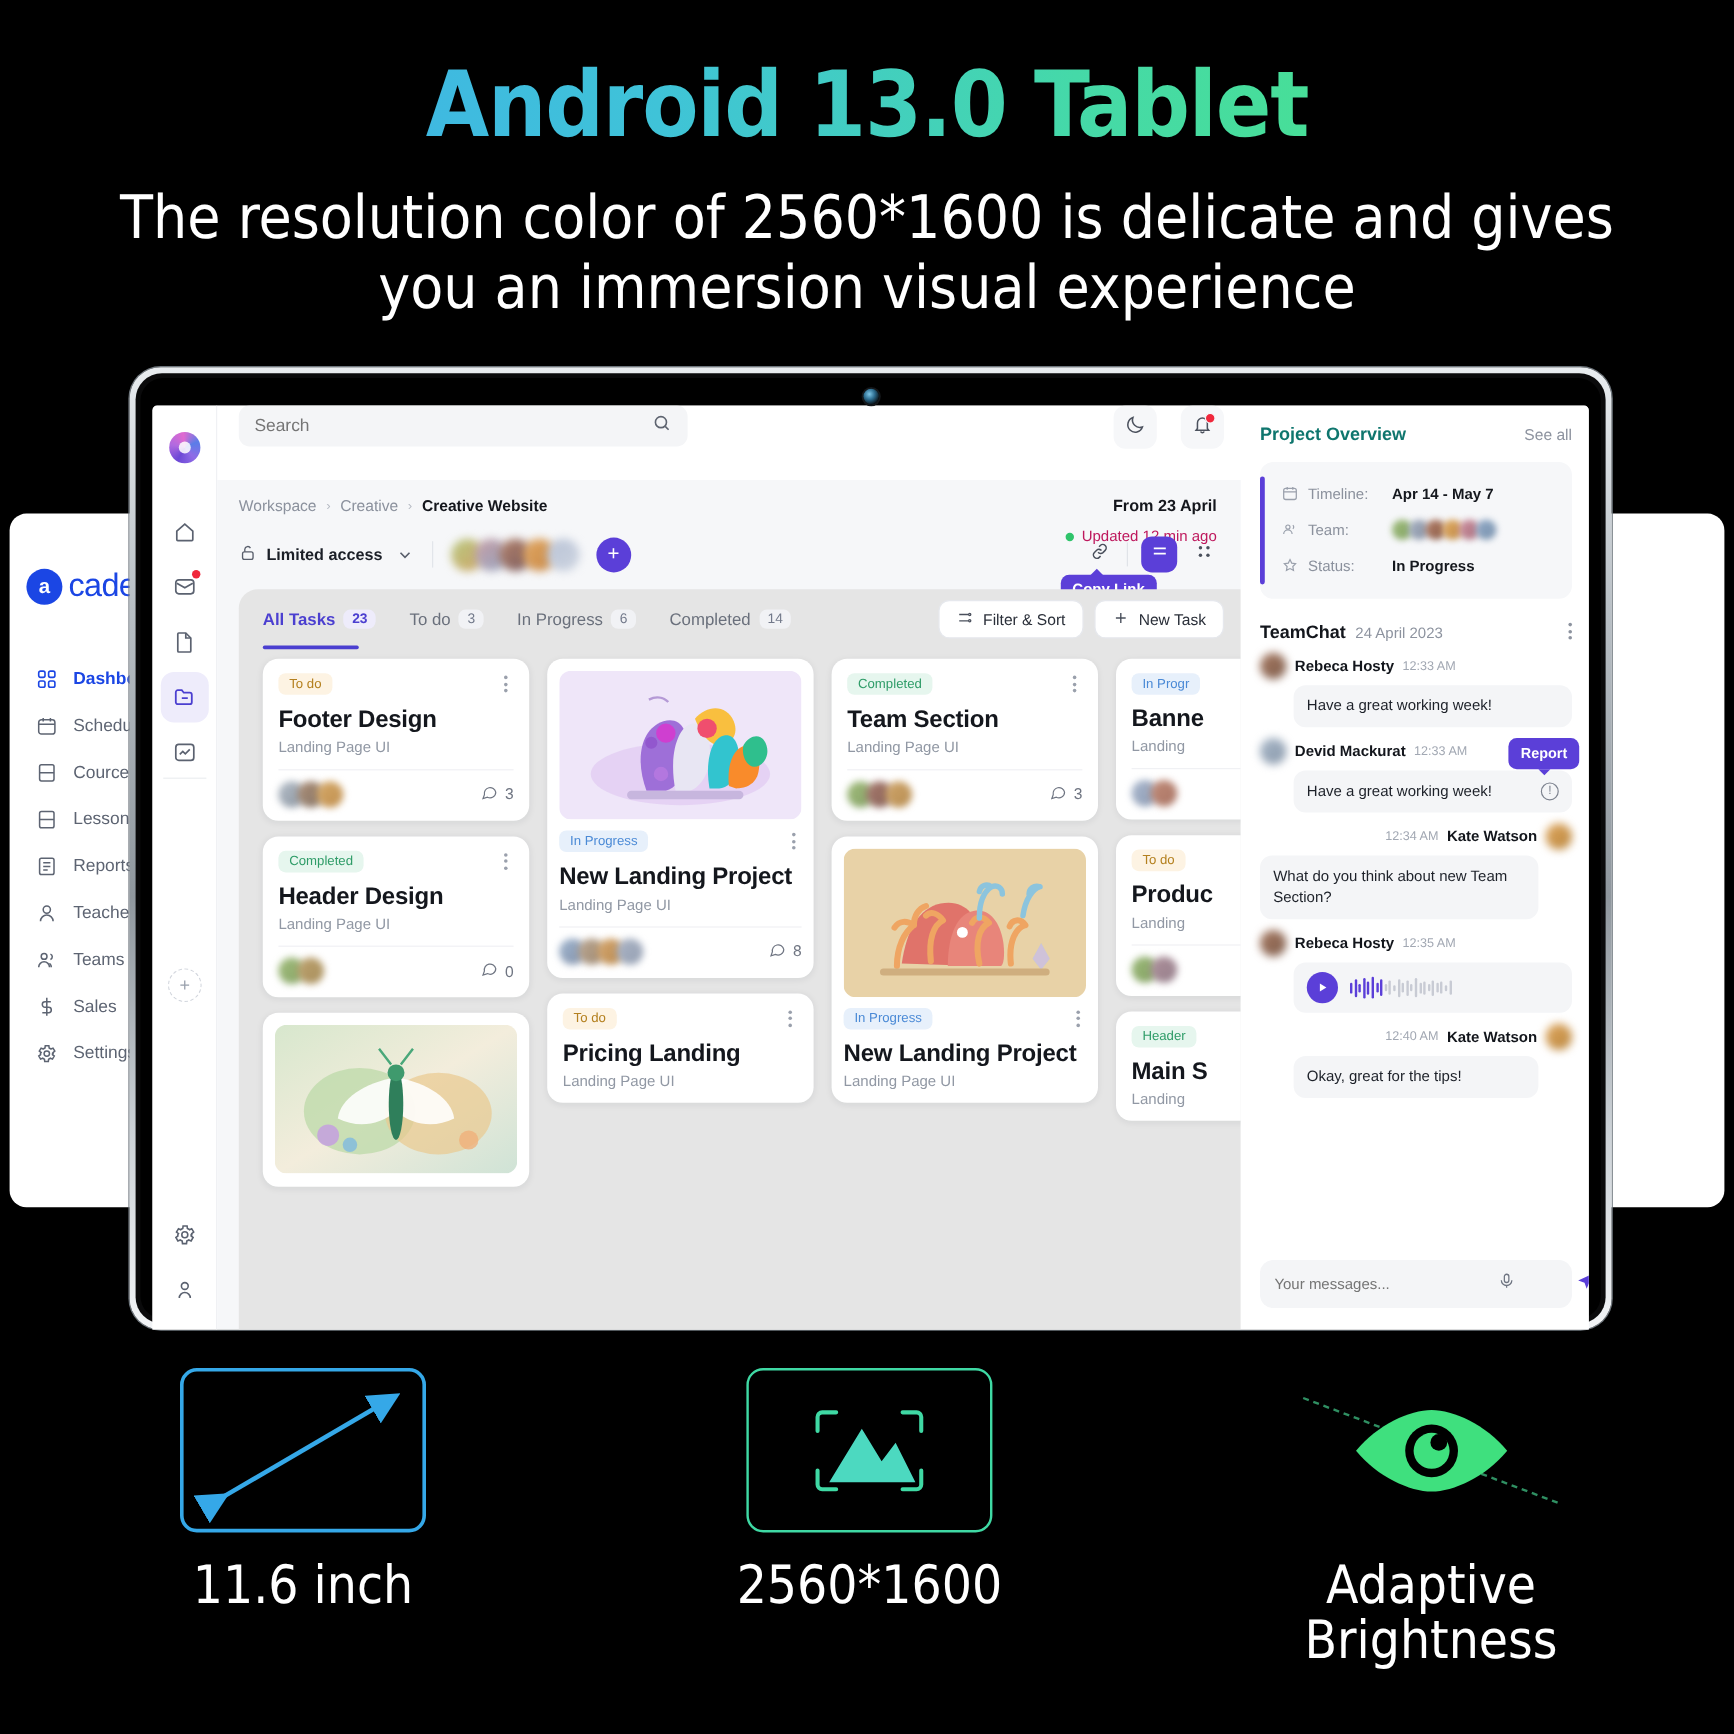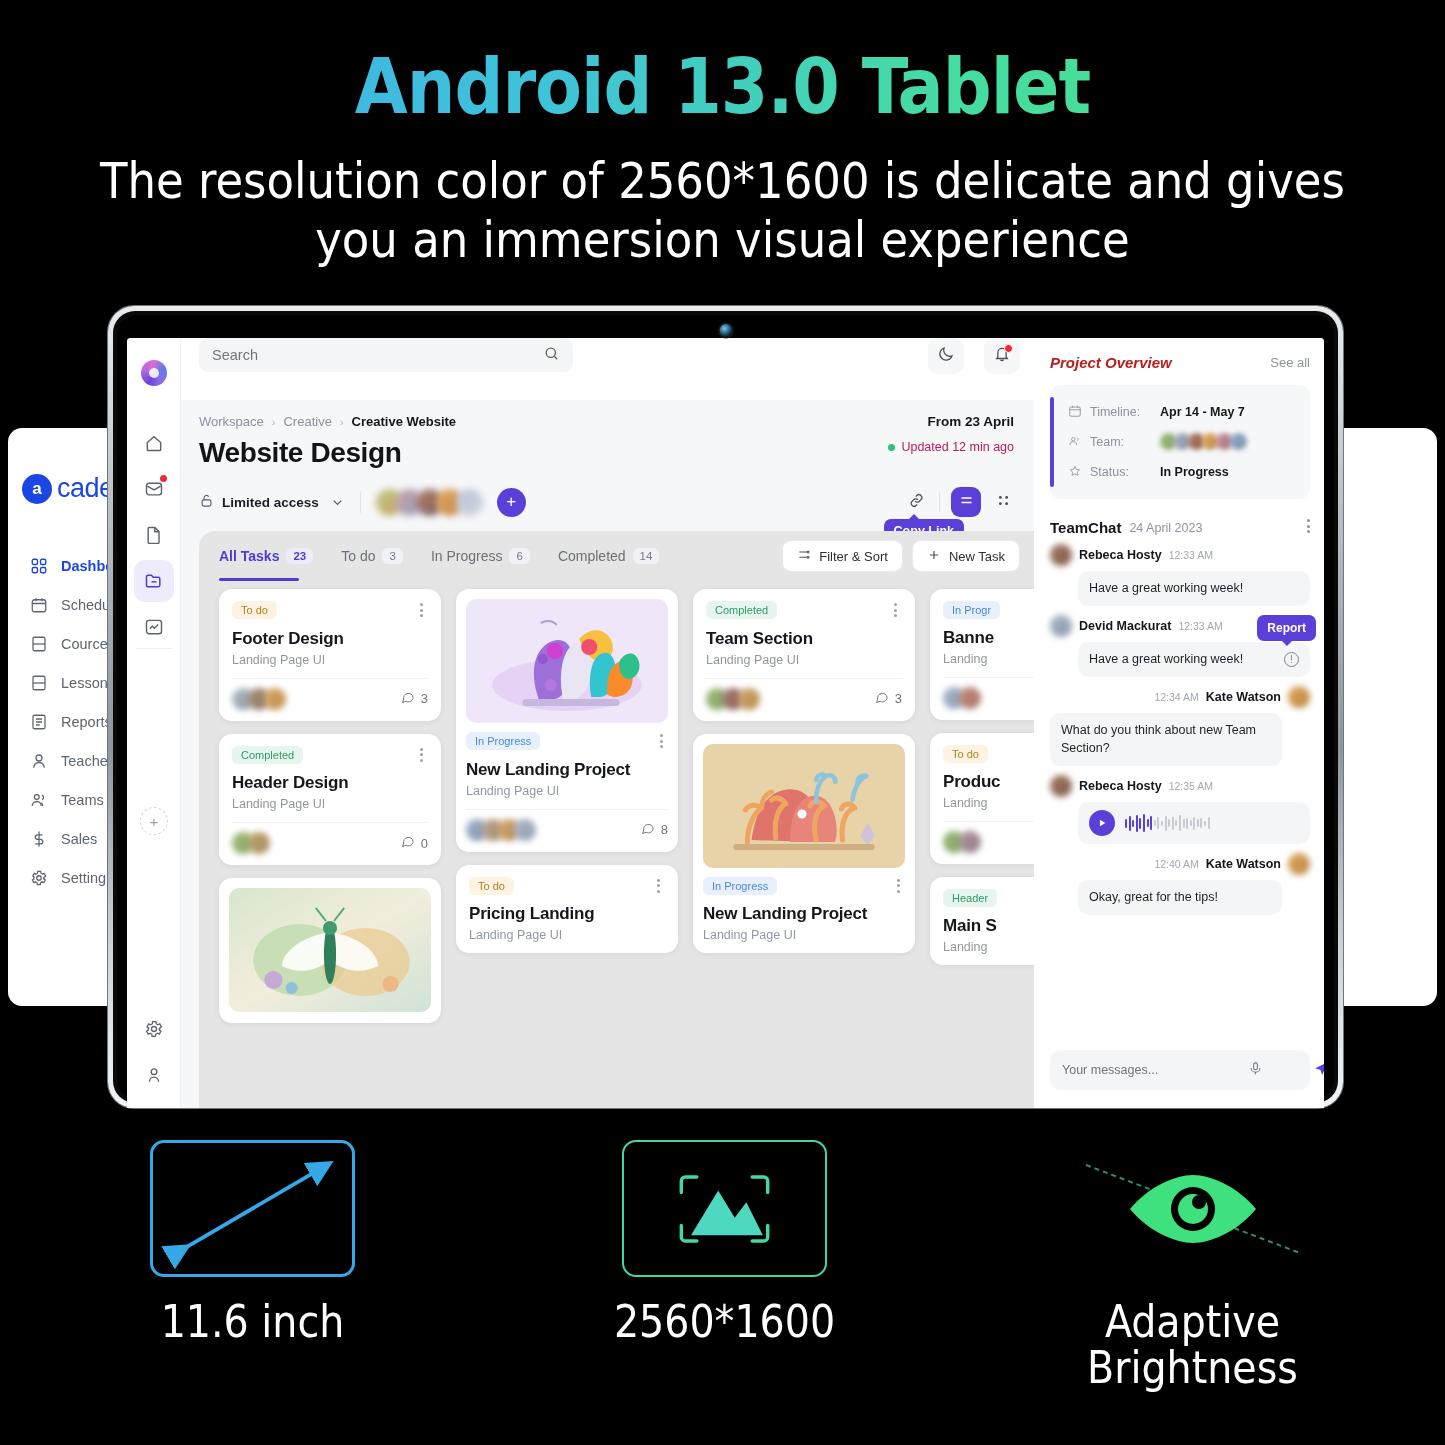--- a/index.html
+++ b/index.html
@@ -167,37 +167,37 @@
           padding:12px 13px 11px; }
   .card.withimg { padding:10px 10px 11px; }
   .chiprow { display:flex; align-items:flex-start; justify-content:space-between; }
   .chip { font-size:11px; padding:3px 9px; border-radius:6px; font-weight:500; }
   .chip.todo { background:#fdf3e3; color:#b4801f; }
   .chip.prog { background:#e7f0fb; color:#4b8ad6; }
   .chip.done { background:#e6f6ee; color:#2f9c68; }
   .kebab { color:#9aa0ac; font-size:14px; line-height:.6; letter-spacing:0; width:14px;
            text-align:center; padding-top:2px; }
   .kebab span { display:block; width:3px; height:3px; border-radius:50%; background:#9aa0ac; margin:0 auto 2.5px; }
-  .ctitle { font-size:17px; font-weight:bold; color:#14171d; margin-top:9px; letter-spacing:-.2px; }
+  .ctitle { font-size:20px; font-weight:bold; color:#14171d; margin-top:9px; letter-spacing:-.2px; }
   .csub { font-size:12.5px; color:#9198a4; margin-top:4px; }
   .cdiv { height:1px; background:#f0f1f4; margin:11px 0 9px; }
   .cfoot { display:flex; align-items:center; justify-content:space-between; }
   .cav { display:flex; }
   .cav i { width:22px; height:22px; border-radius:50%; margin-left:-6px; filter:blur(3.2px); display:block; }
   .cav i:first-child { margin-left:0; }
   .cmt { display:flex; align-items:center; gap:6px; color:#6f7582; font-size:13px; }
   .cmt svg { width:15px; height:15px; }
   .thumb { height:124px; border-radius:10px; overflow:hidden; position:relative; }
   .thumb svg { width:100%; height:100%; display:block; }
 
   
   .rightcol { width:290px; flex:0 0 290px; background:#fff; padding:16px 14px 0 16px;
               position:relative; }
   .rc-head { display:flex; align-items:center; justify-content:space-between; }
-  .rc-title { font-size:15px; font-weight:bold; color:#b91c1c;font-style:italic; }
+  .rc-title { font-size:15px; font-weight:bold; color:#0f766e; }
   .rc-see { font-size:13px; color:#8d939f; }
   .ovbox { margin-top:14px; background:#f6f7f9; border-radius:11px; padding:12px 12px 12px 18px;
            position:relative; }
   .ovbox:before { content:""; position:absolute; left:0; top:12px; bottom:12px; width:4px;
            background:#5b3fd8; border-radius:3px; }
   .ovrow { display:flex; align-items:center; min-height:30px; }
   .ovlab { display:flex; align-items:center; gap:8px; width:92px; flex:0 0 92px;
            font-size:12.5px; color:#8b919d; }
   .ovlab svg { width:14px; height:14px; color:#9aa0ac; }
   .ovval { font-size:12.5px; font-weight:bold; color:#15181e; }
@@ -463,21 +463,20 @@
               <span>Creative</span>
               <span class="crumb-sep">›</span>
               <span class="cur">Creative Website</span>
             </div>
             <div class="from">From 23 April</div>
             <div class="upd">
               <span class="g"></span>
               <span>Updated 12 min ago</span>
             </div>
 
-            <div class="h1">Website Design</div>
 
             <div class="metarow">
               <div class="lock">
                 <span><svg viewBox="0 0 24 24" fill="none" stroke="currentColor" stroke-width="1.8">
                       <rect x="5" y="11" width="14" height="10" rx="2.5"></rect>
                       <path d="M8 11V7.5A4 4 0 0 1 15.5 6"></path>
                     </svg></span>
                 <span>Limited access</span>
                 <svg class="chev" viewBox="0 0 24 24" fill="none" stroke="currentColor" stroke-width="2.2">
                     <path d="M6 9l6 6 6-6"></path>

